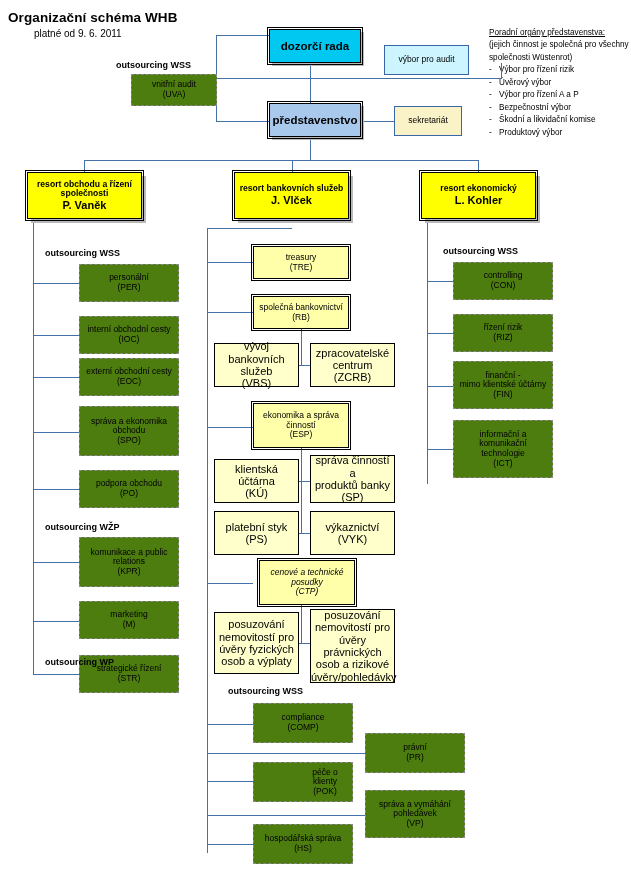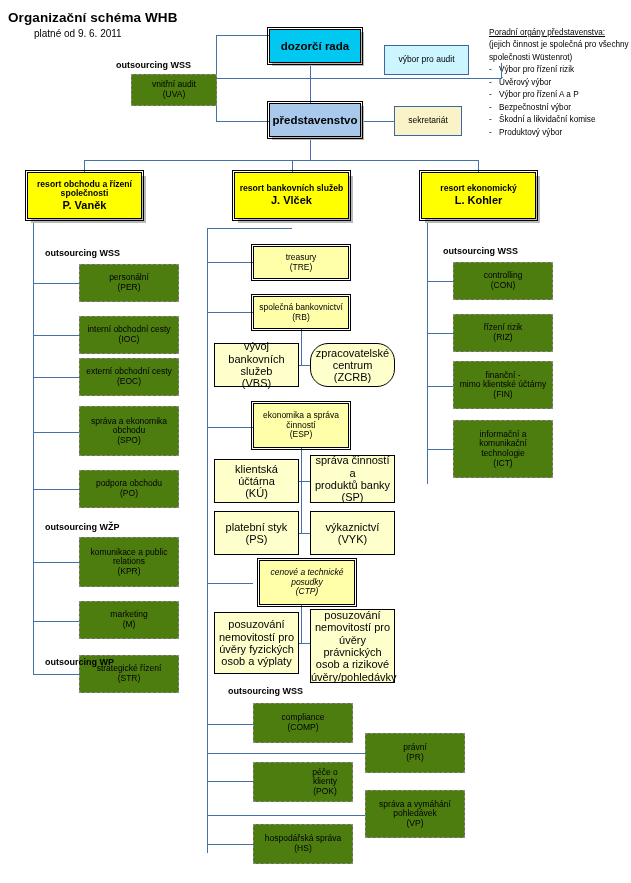--- a/index.html
+++ b/index.html
@@ -315,21 +315,21 @@
 
   <div class="ln v" style="left:301px; top:329px; height:36px;"></div>
   <div class="ln h" style="left:278px; top:365px; width:46px;"></div>
   <div class="node bx-pale" style="left:214px; top:343px; width:85px; height:44px;">
     <span>
       <span>vývoj bankovních</span><br>
       <span>služeb</span><br>
       <span>(VBS)</span>
     </span>
   </div>
-  <div class="node bx-pale" style="left:310px; top:343px; width:85px; height:44px;border-radius:18px;">
+  <div class="node bx-pale" style="left:310px; top:343px; width:85px; height:44px;">
     <span>
       <span>zpracovatelské</span><br>
       <span>centrum</span><br>
       <span>(ZCRB)</span>
     </span>
   </div>
 
   <div class="ln h" style="left:207px; top:427px; width:46px;"></div>
   <div class="node bx-palegold" style="left:253px; top:403px; width:96px; height:45px;">
     <span>

